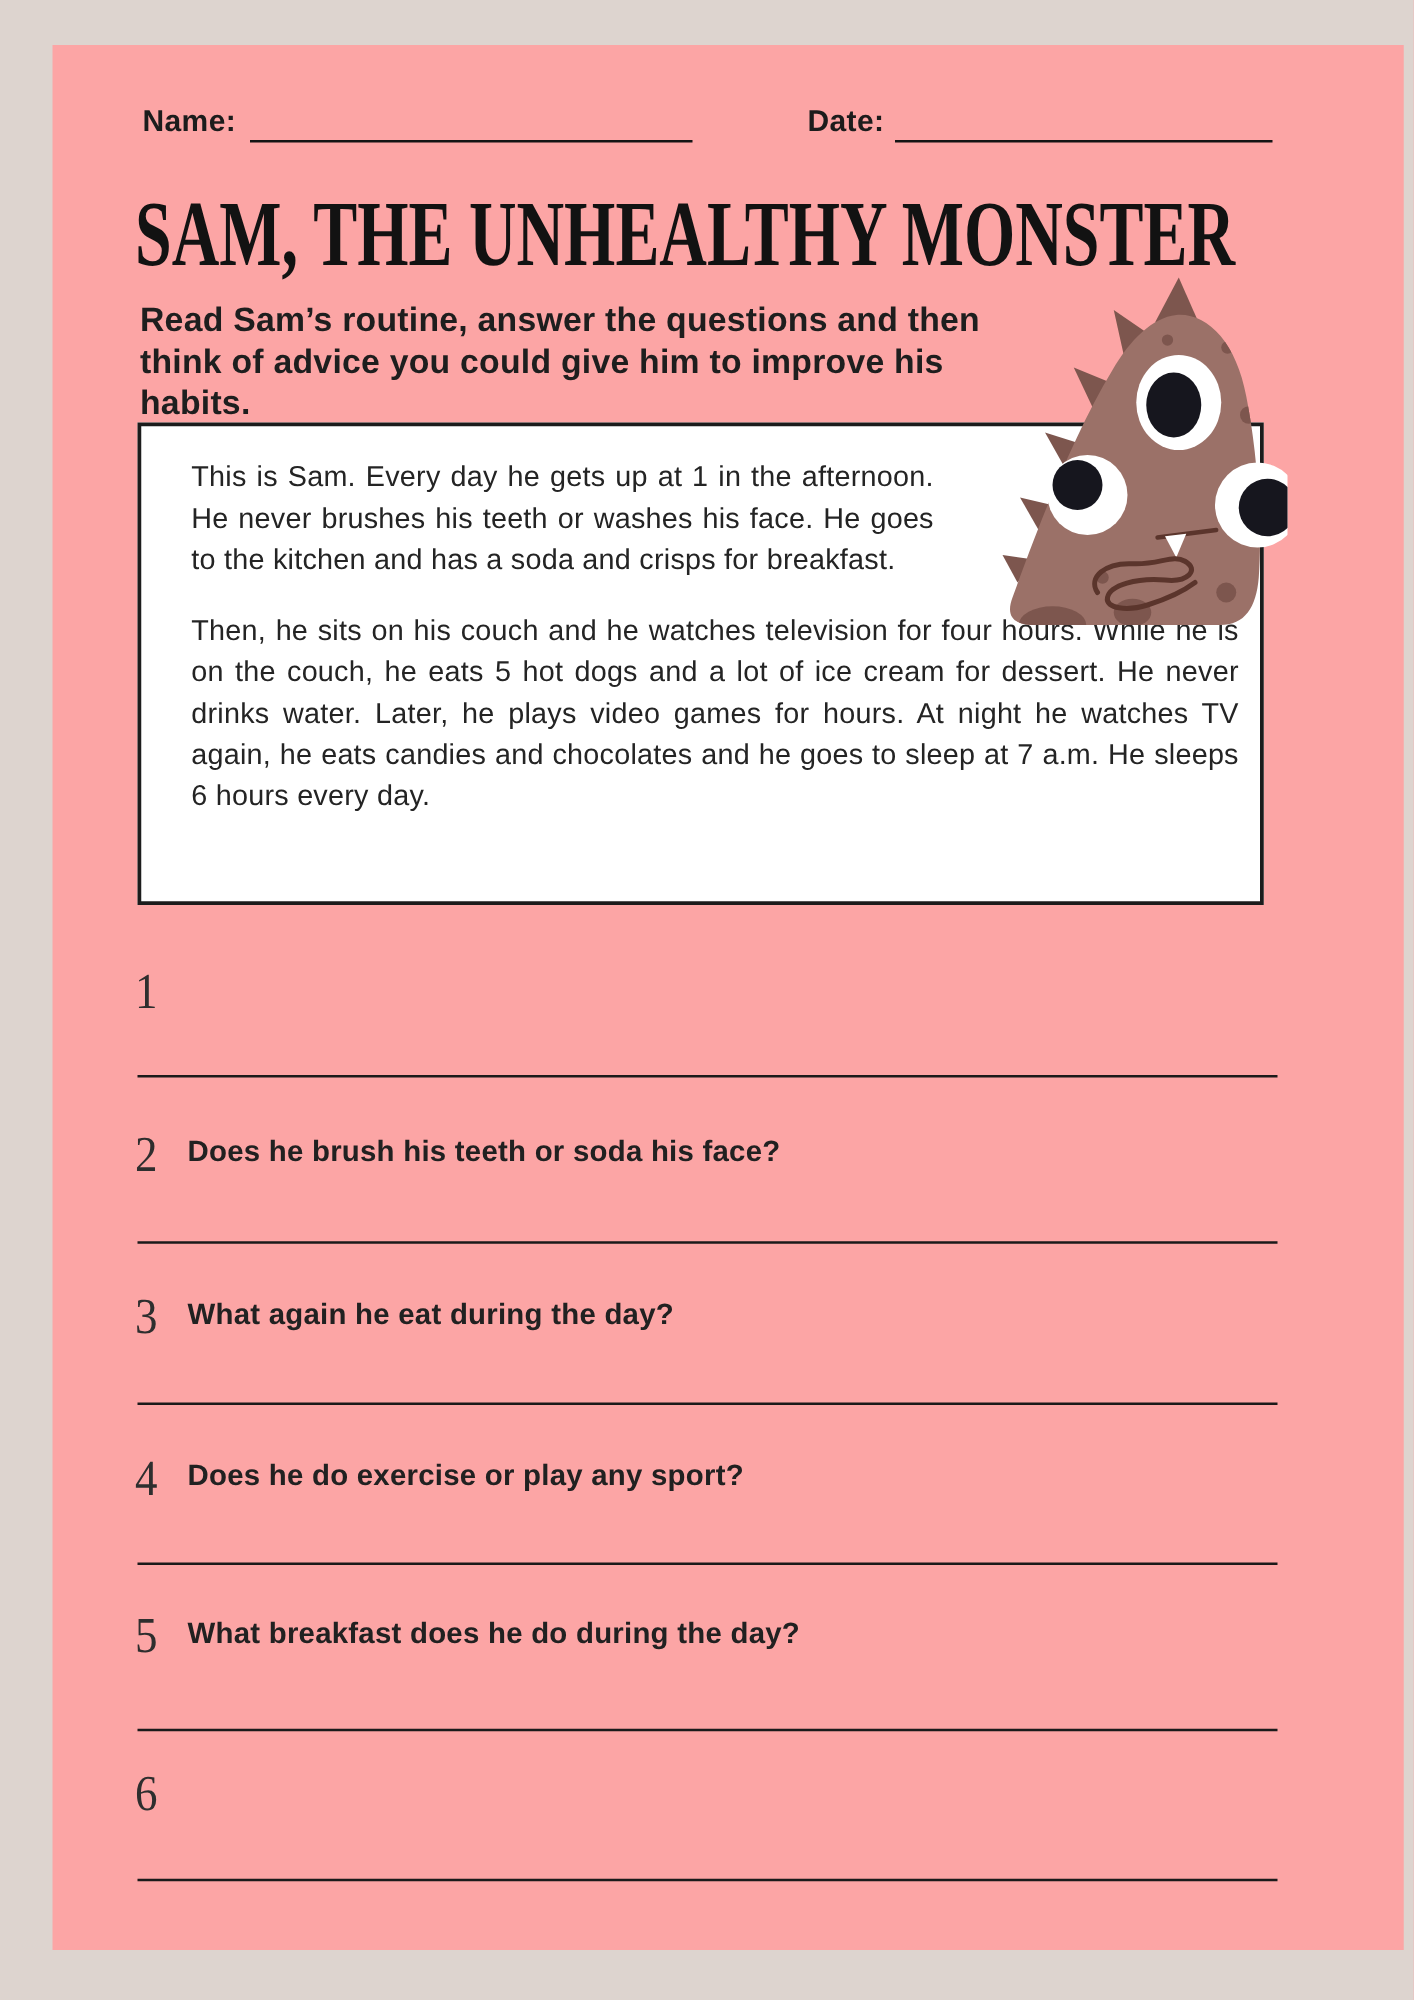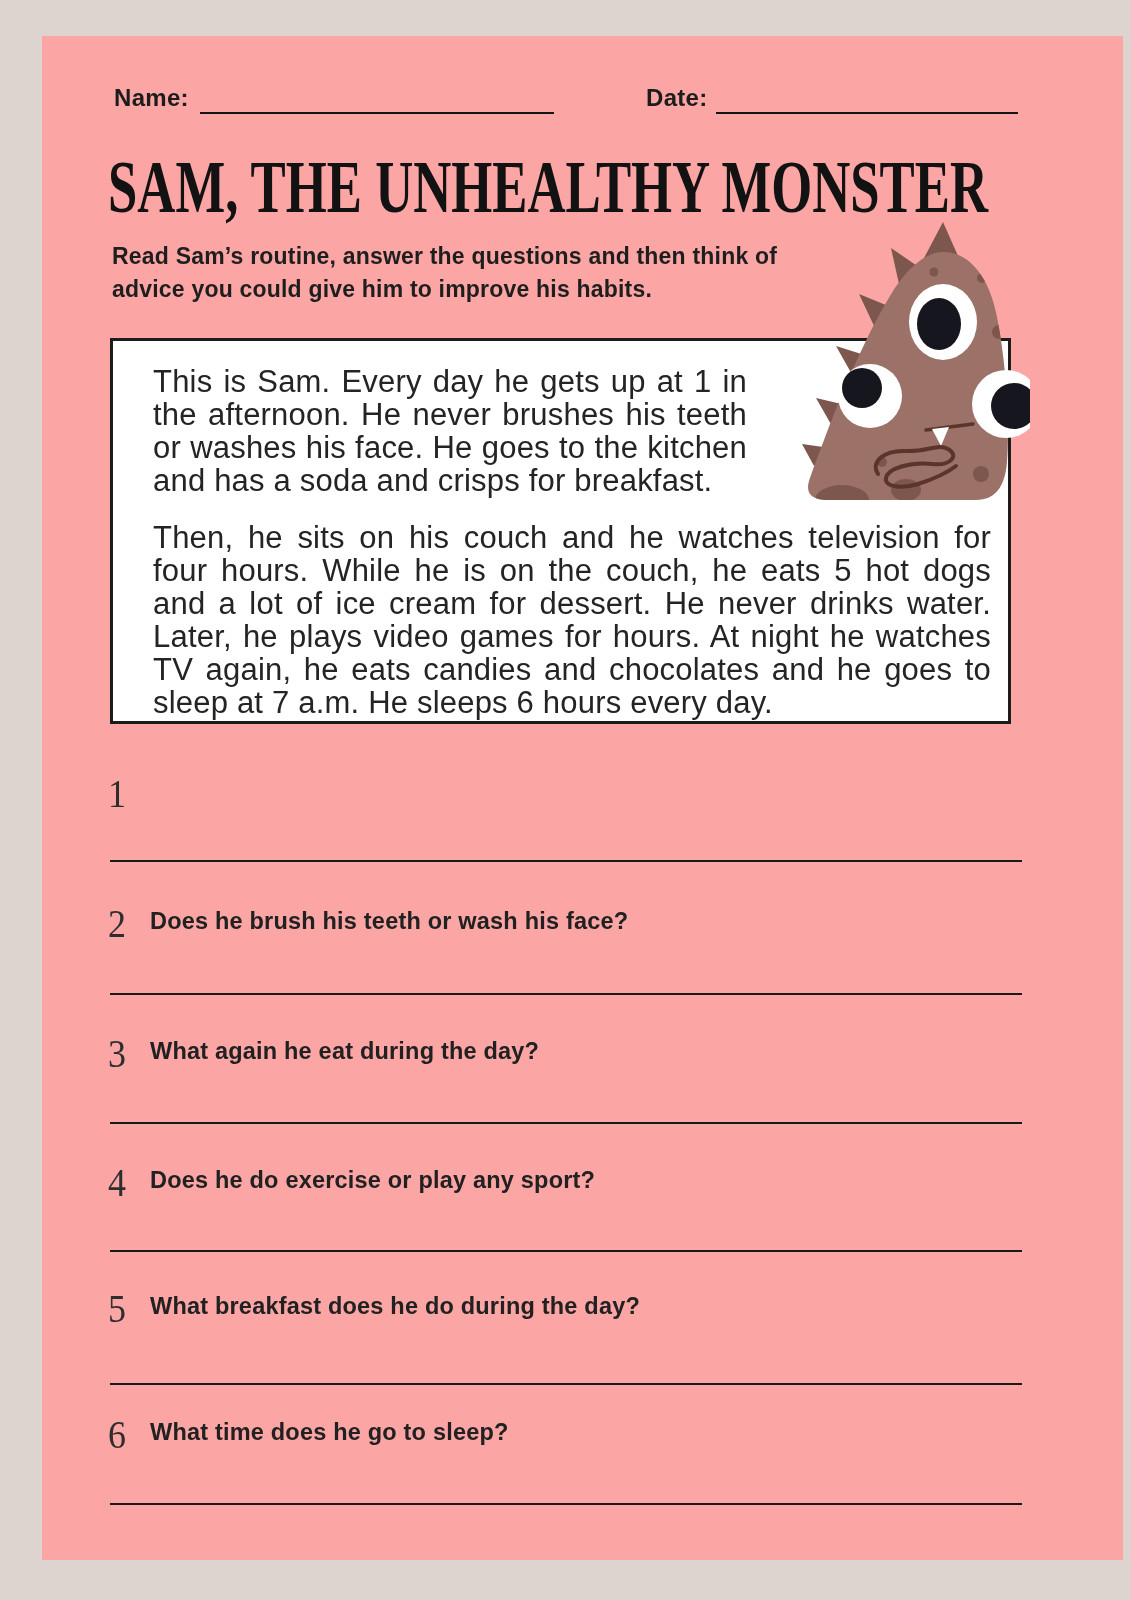--- a/index.html
+++ b/index.html
@@ -29,33 +29,33 @@
   
   .title-wrap { position:absolute; left:66px; top:104px; width:882px; height:90px; }
   .title-wrap svg text {
     font-family:"Liberation Serif", serif;
     font-weight:bold;
     fill:#121212;
   }
   
   .instructions {
     position:absolute; left:70px; top:204px; width:700px;
-    font-size:23px; font-weight:bold; line-height:33px;
+    font-size:27px; font-weight:bold; line-height:33px;
     color:#1e1e1e; letter-spacing:0.2px;
   }
   
   .passage-box {
     position:absolute; left:68px; top:302px;
     width:901px; height:386px;
     border:3px solid #1c1c1c;
     box-sizing:border-box;
     background:#ffffff;
   }
   .passage-p {
-    font-size:31px; line-height:33px; color:#242424;
+    font-size:23px; line-height:33px; color:#242424;
     text-align:justify; letter-spacing:0.2px;
     margin:0 0 0 40px;
   }
   .passage-p.p1 { padding-top:24px; width:594px; }
   .passage-p.p2 { padding-top:24px; width:838px; }
   
   .monster {
     position:absolute; left:744px; top:184px;
     width:244px; height:284px; z-index:3;
   }
@@ -153,21 +153,21 @@
     <path d="M 92 254 C 84 242 98 230 120 231 C 142 232 152 223 162 229 C 174 236 164 246 146 244 C 124 242 102 248 100 258 C 98 267 116 269 132 264 C 148 259 162 252 170 246" stroke="#5b352c" stroke-width="4" stroke-linecap="round" fill="none"></path>
   </svg>
 
   <div class="q" style="top:737px;">
     <span class="q-num">1</span>
   </div>
   <div class="ans" style="top:824px;"></div>
 
   <div class="q" style="top:867px;">
     <span class="q-num">2</span>
-    <span class="q-text">Does he brush his teeth or wash his face?</span>
+    <span class="q-text">Does he brush his teeth or soda his face?</span>
   </div>
   <div class="ans" style="top:957px;"></div>
 
   <div class="q" style="top:997px;">
     <span class="q-num">3</span>
     <span class="q-text">What again he eat during the day?</span>
   </div>
   <div class="ans" style="top:1086px;"></div>
 
   <div class="q" style="top:1126px;">
@@ -177,17 +177,16 @@
   <div class="ans" style="top:1214px;"></div>
 
   <div class="q" style="top:1252px;">
     <span class="q-num">5</span>
     <span class="q-text">What breakfast does he do during the day?</span>
   </div>
   <div class="ans" style="top:1347px;"></div>
 
   <div class="q" style="top:1378px;">
     <span class="q-num">6</span>
-    <span class="q-text">What time does he go to sleep?</span>
   </div>
   <div class="ans" style="top:1467px;"></div>
 
 </div>
 
 </body></html>

